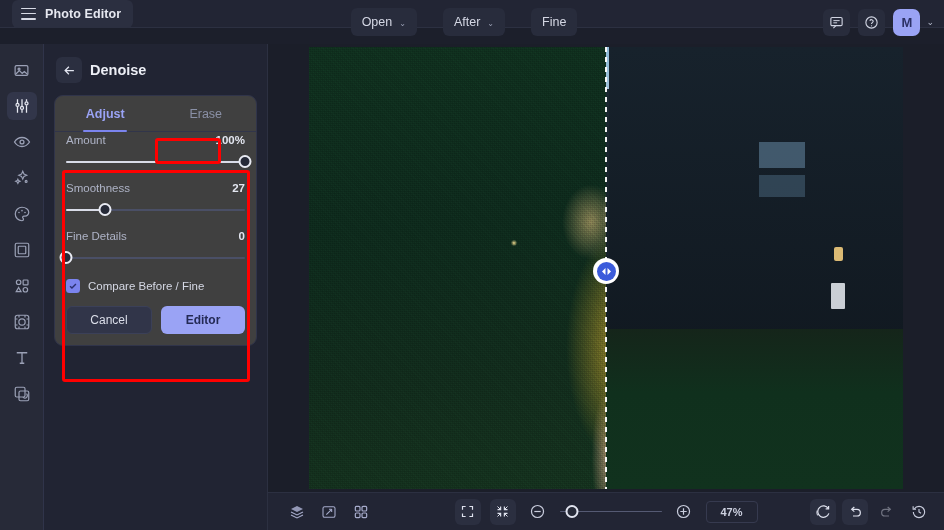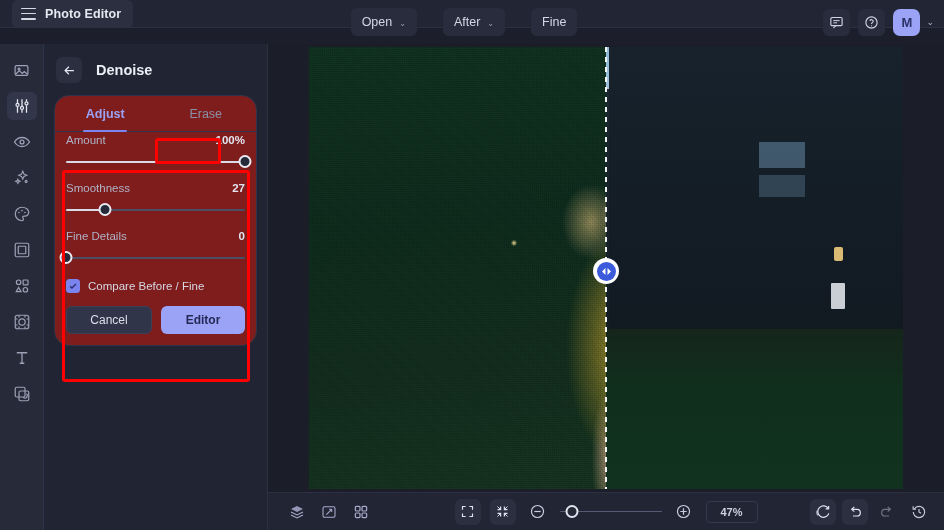--- a/index.html
+++ b/index.html
@@ -71,29 +71,29 @@
   }
   .rail-item.active { background: #32364a; }
   .rail-item svg { display: block; }
 
   
   .panel {
     position: absolute; left: 44px; top: 44px; width: 224px; height: 486px;
     background: #22253300; background: #212433;
     border-right: 1px solid #2c3041;
   }
-  .panel-head { display: flex; align-items: center; gap: 14px; padding: 13px 12px 12px 12px; }
+  .panel-head { display: flex; align-items: center; gap: 8px; padding: 13px 12px 12px 12px; }
   .back-btn {
     width: 26px; height: 26px; border-radius: 6px; background: #2b2f40;
     display: flex; align-items: center; justify-content: center; cursor: pointer;
   }
   .panel-title { color: #eceef5; font-size: 14.5px; font-weight: bold; }
 
   .card {
-    margin: 0 10px; background: #7f1d1d; border-radius: 15px;
+    margin: 0 10px; background: #404040; border-radius: 9px;
     border: 1px solid #30344a;
   }
   .tabs { display: flex; position: relative; border-bottom: 1px solid #31354a; }
   .tab {
     flex: 1; text-align: center; padding: 11px 0 10px;
     font-size: 12.5px; color: #8a90a6; cursor: pointer; position: relative;
   }
   .tab.active { color: #9aa3f5; font-weight: bold; }
   .tab.active::after {
     content: ''; position: absolute; left: 50%; transform: translateX(-50%);

